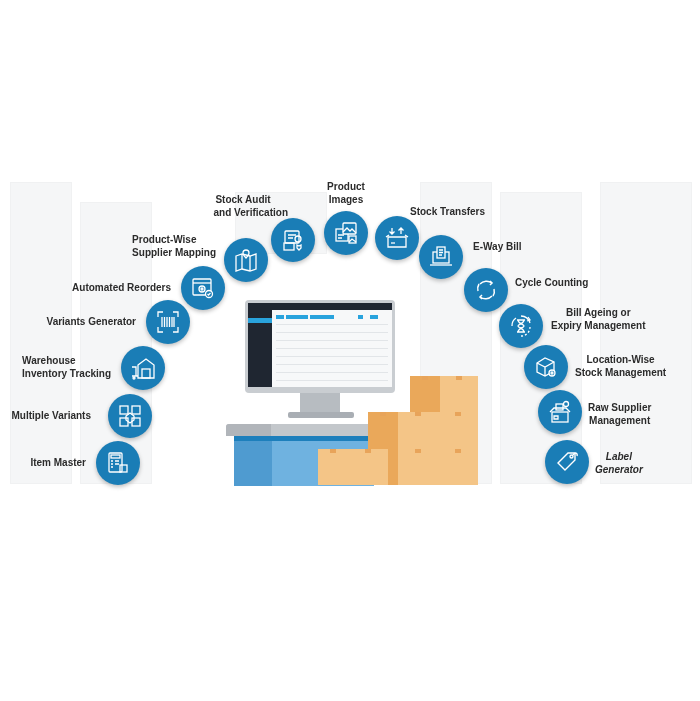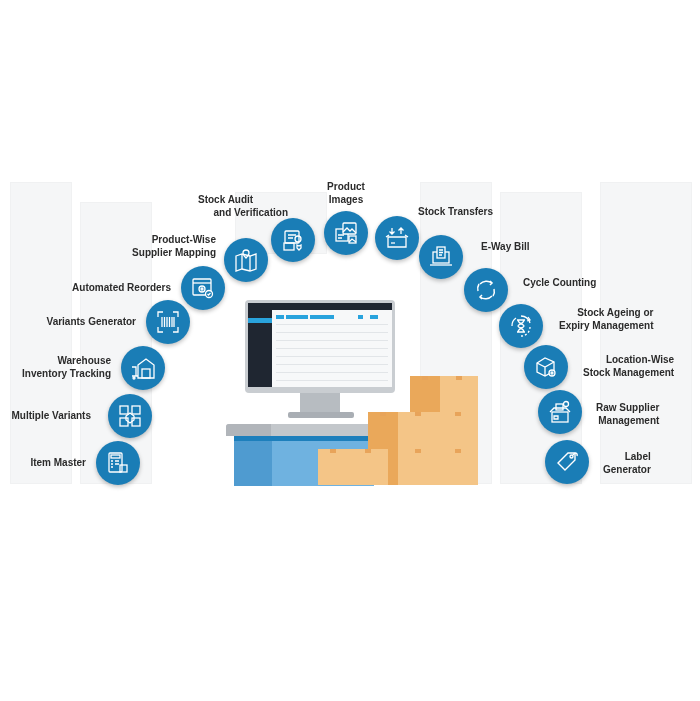--- a/index.html
+++ b/index.html
@@ -5,22 +5,22 @@
   html, body { margin:0; padding:0; }
   body { width:700px; height:701px; background:#ffffff; position:relative; overflow:hidden;
          font-family:"Liberation Sans", "DejaVu Sans", sans-serif; }
   .bg { position:absolute; left:0; top:172px; width:700px; height:318px; }
   .bg .shelf { position:absolute; background:#f5f6f7; border:1px solid #f0f1f2; }
   .feature { position:absolute; width:0; height:0; }
   .circle { position:absolute; width:44px; height:44px; border-radius:50%; background:#1a7db6;
             left:-22px; top:-22px; box-shadow:0 2px 4px rgba(0,0,0,0.25); display:flex; align-items:center; justify-content:center; }
   .circle svg { width:26px; height:26px; }
   .label { position:absolute; font-size:10px; font-weight:bold; color:#2b2b2b; line-height:13px; white-space:nowrap; }
-  .label.left { text-align:right; }
-  .label.right { text-align:right;margin-left:8px; }
+  .label.left { }
+  .label.right { text-align:center; }
   .label.center { text-align:center; }
   
   .monitor { position:absolute; left:245px; top:300px; width:150px; height:93px; background:#c9cdd1; border-radius:4px; }
   .screen { position:absolute; left:3px; top:3px; width:144px; height:84px; background:#f7f8f9; overflow:hidden; }
   .scr-top { position:absolute; left:0; top:0; width:144px; height:7px; background:#1f2631; }
   .scr-side { position:absolute; left:0; top:7px; width:24px; height:77px; background:#1f2631; }
   .scr-side .act { position:absolute; left:0; top:8px; width:24px; height:5px; background:#29a3dd; }
   .scr-row { position:absolute; left:28px; width:112px; height:1px; background:#e2e5e8; }
   .scr-btn { position:absolute; height:4px; background:#29a3dd; top:12px; }
   .neck { position:absolute; left:300px; top:393px; width:40px; height:22px; background:#b7bcc1; }
@@ -128,21 +128,21 @@
   <div class="circle">
     <svg viewBox="0 0 26 26" fill="none" stroke="#fff" stroke-width="1.3">
         <rect x="5" y="4" width="14" height="12" rx="1"></rect>
         <path d="M8 8h8M8 11h5"></path>
         <circle cx="18" cy="12" r="3"></circle>
         <rect x="4" y="16" width="10" height="7"></rect>
         <path d="M17 18l2 1 2-1v3l-2 2-2-2z"></path>
       </svg>
   </div>
   <div class="label center" style="left:-95px;width:90px;top:-47px;">
-    <div style="text-align:left">Stock Audit</div>
+    <div style="text-align:center">Stock Audit</div>
     <div style="text-align:right">and Verification</div>
   </div>
 </div>
 
 <div class="feature" style="left:346px;top:233px;">
   <div class="circle">
     <svg viewBox="0 0 26 26" fill="none" stroke="#fff" stroke-width="1.3">
         <rect x="3" y="9" width="12" height="12"></rect>
         <path d="M5 15h6M5 18h4"></path>
         <rect x="10" y="3" width="13" height="11" rx="1" fill="#1a7db6"></rect>
@@ -198,21 +198,21 @@
   <div class="circle">
     <svg viewBox="0 0 26 26" fill="none" stroke="#fff" stroke-width="1.3">
         <path d="M9 7h8M9 19h8M10 7c0 4 6 4 6 6s-6 2-6 6M16 7c0 4-6 4-6 6s6 2 6 6"></path>
         <path d="M13 3a10 10 0 0 1 9 7"></path>
         <path d="M20 4l2 3-3 1"></path>
         <path d="M22 14a9 9 0 0 1-9 9" stroke-dasharray="2 2"></path>
         <path d="M4 13a9 9 0 0 1 4-8"></path>
       </svg>
   </div>
   <div class="label right" style="left:30px;top:-20px;">
-    <div>Stock Ageing or</div>
+    <div>Bill Ageing or</div>
     <div>Expiry Management</div>
   </div>
 </div>
 
 <div class="feature" style="left:546px;top:367px;">
   <div class="circle">
     <svg viewBox="0 0 26 26" fill="none" stroke="#fff" stroke-width="1.3">
         <path d="M4 9l8-5 9 4v9l-9 5-8-4z"></path>
         <path d="M4 9l8 4 9-5M12 13v9"></path>
         <circle cx="19" cy="19" r="3" fill="#1a7db6"></circle>
@@ -242,21 +242,21 @@
 </div>
 
 <div class="feature" style="left:567px;top:462px;">
   <div class="circle">
     <svg viewBox="0 0 26 26" fill="none" stroke="#fff" stroke-width="1.4">
         <path d="M14 4h7v7L11 21l-7-7z"></path>
         <circle cx="17.5" cy="7.5" r="1.5"></circle>
         <path d="M19 6c2-3 5-2 4 1"></path>
       </svg>
   </div>
-  <div class="label right" style="left:28px;top:-12px;">
+  <div class="label right" style="left:28px;top:-12px;font-style:italic;">
     <div>Label</div>
     <div>Generator</div>
   </div>
 </div>
 
 <div class="monitor">
   <div class="screen">
     <div class="scr-top"></div>
     <div class="scr-side">
         <div class="act"></div>

